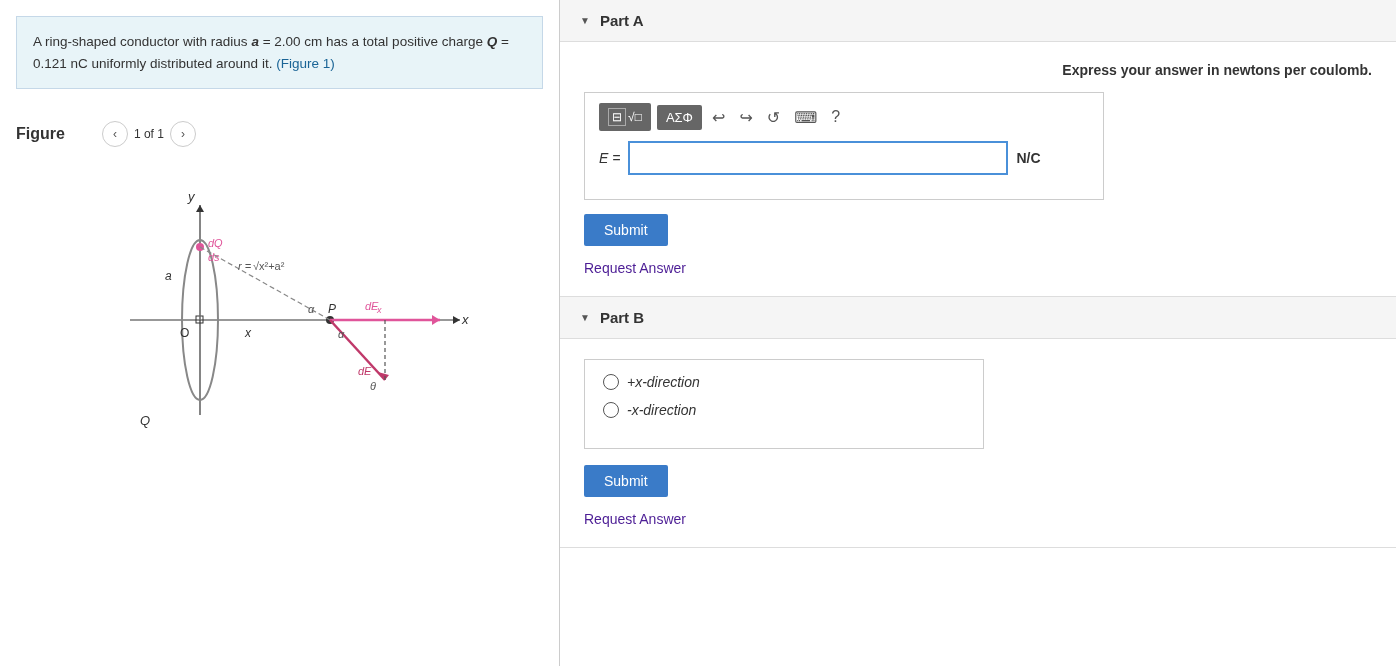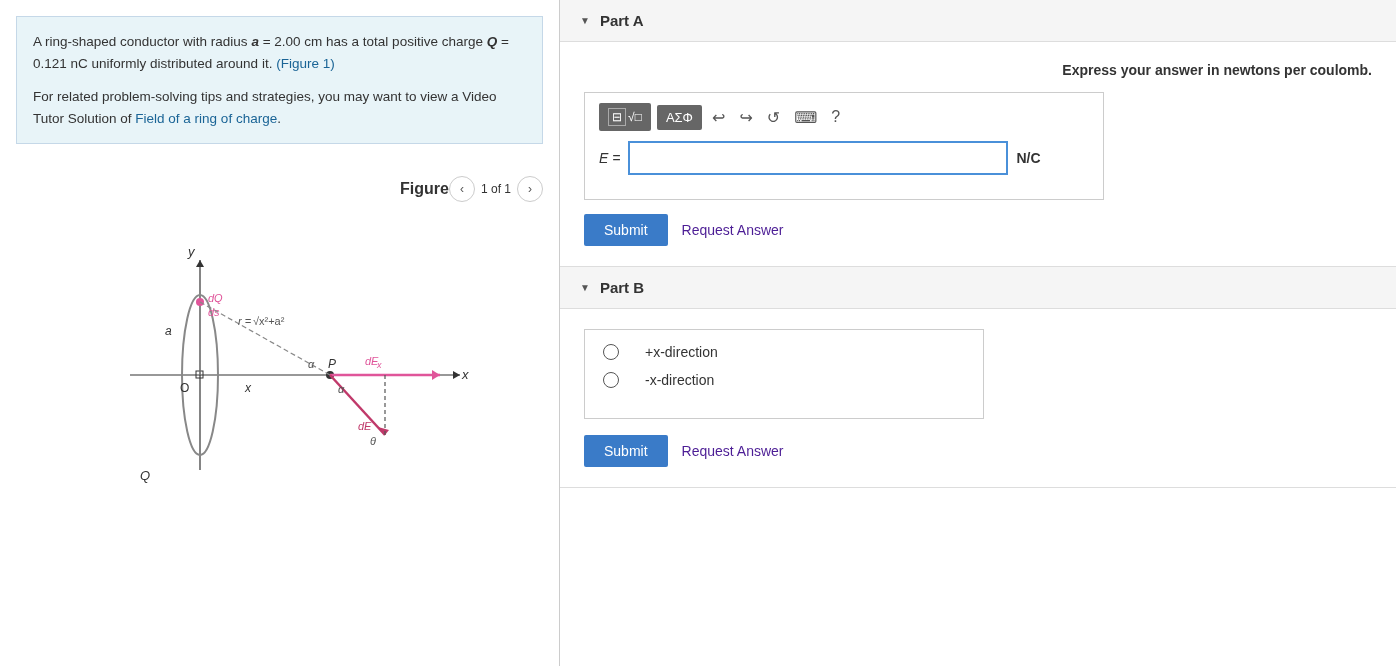--- a/index.html
+++ b/index.html
@@ -33,23 +33,24 @@
     }
 
     .problem-text a {
       color: #1a6496;
       text-decoration: none;
     }
 
     .figure-header {
       display: flex;
       align-items: center;
-      justify-content: flex-end;
+      justify-content: flex-start;
       padding: 8px 16px;
       margin-top: 8px;
+      gap: 37px;
     }
 
     .figure-title {
       font-weight: bold;
       font-size: 16px;
     }
 
     .figure-nav {
       display: flex;
       align-items: center;
@@ -202,23 +203,24 @@
       font-size: 14px;
     }
 
     .eq-unit {
       font-size: 14px;
       font-weight: bold;
     }
 
     .action-row {
       display: flex;
-      align-items: center;
+      align-items: flex-start;
       gap: 14px;
       margin-top: 6px;
+      flex-direction: column;
     }
 
     .submit-btn {
       background: #3a7bc8;
       color: #fff;
       border: none;
       padding: 8px 20px;
       font-size: 14px;
       cursor: pointer;
       border-radius: 2px;
@@ -239,24 +241,25 @@
     .radio-box {
       border: 1px solid #ccc;
       padding: 14px 18px;
       max-width: 400px;
       margin-bottom: 16px;
     }
 
     .radio-option {
       display: flex;
       align-items: center;
-      gap: 26px;
+      gap: 8px;
       margin-bottom: 12px;
       font-size: 14px;
       cursor: pointer;
+      font-style: italic;
     }
 
     .radio-option:last-child {
       margin-bottom: 16px;
     }
 
     .radio-circle {
       width: 16px;
       height: 16px;
       border: 1.5px solid #555;
@@ -277,24 +280,20 @@
 <div class="left-panel">
 
   <div class="problem-text">
     <p>
       <span>A ring-shaped conductor with radius</span>
       <span class="bold-math">a</span>
       <span> = 2.00 cm has a total positive charge</span>
       <span class="bold-math">Q</span>
       <span> = 0.121 nC uniformly distributed around it.</span>
       <a href="#">(Figure 1)</a>
-    </p>
-    <p style="margin-top: 12px;">
-      <span>For related problem-solving tips and strategies, you may want to view a Video Tutor Solution of</span>
-      <a href="#">Field of a ring of charge</a><span>.</span>
     </p>
   </div>
 
   <div class="figure-header">
     <span class="figure-title">Figure</span>
     <div class="figure-nav">
       <button class="nav-arrow">
         <span>‹</span>
       </button>
       <span class="figure-count">1 of 1</span>

